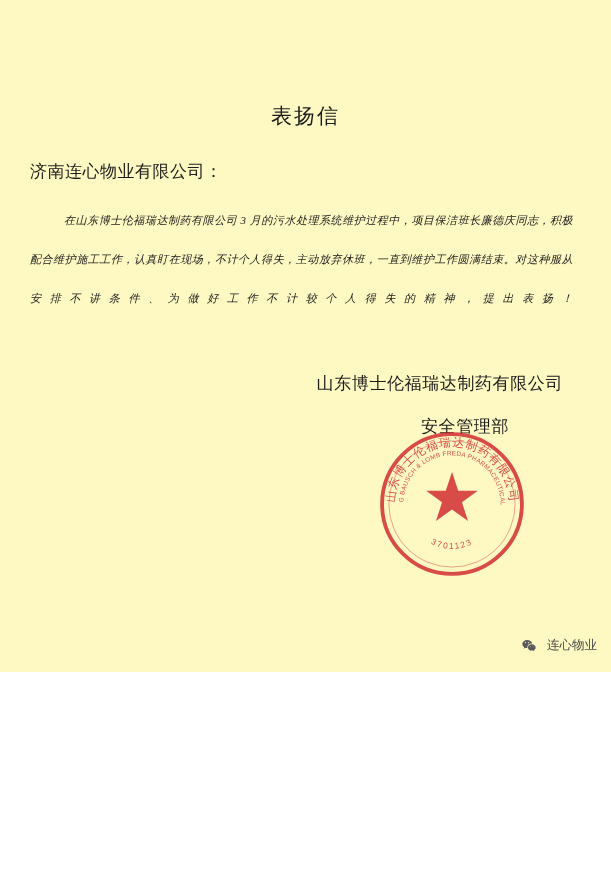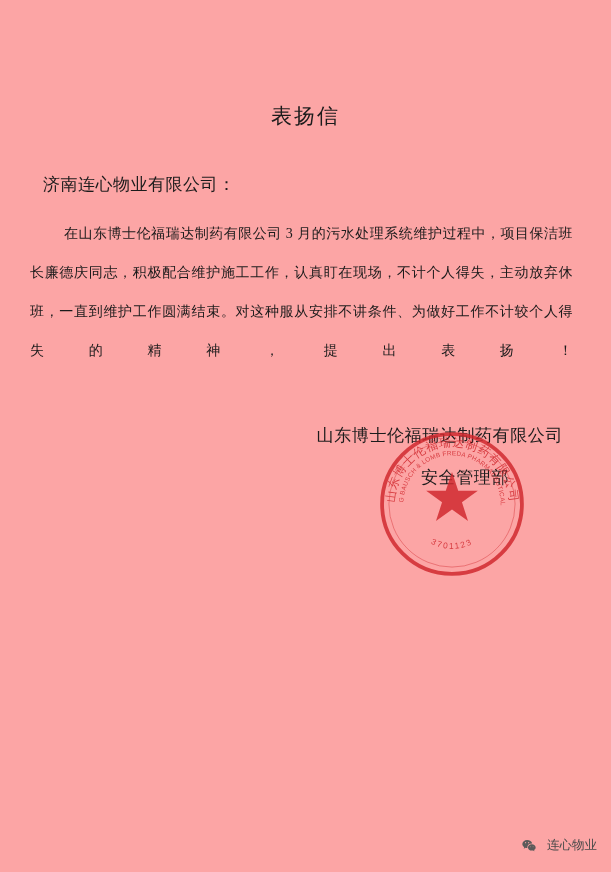--- a/index.html
+++ b/index.html
@@ -12,57 +12,58 @@
     background: #ffffff;
     font-family: "Liberation Serif", "DejaVu Serif", serif;
     color: #1a1a1a;
     position: relative;
     overflow: hidden;
   }
 
   .page {
     position: relative;
     width: 611px;
-    height: 872px;
-    background: #fca5a5;
+    height: 672px;
+    background: #fef9c3;
   }
 
   .doc-title {
     text-align: center;
     font-size: 21px;
     font-weight: 400;
     letter-spacing: 2px;
     margin: 0;
     padding-top: 102px;
     color: #1b1b1b;
   }
 
   .salutation {
     font-size: 17px;
-    margin: 13px;
+    margin: 0;
     padding-top: 30px;
     padding-left: 30px;
     letter-spacing: 0.5px;
     color: #1b1b1b;
   }
 
   .body-block {
     padding: 0 38px 0 30px;
     margin-top: 18px;
   }
 
   .para {
-    font-size: 14px;
+    font-size: 11px;
     line-height: 39px;
     text-align: justify;
     text-align-last: justify;
     text-indent: 34px;
     margin: 0;
     letter-spacing: 0.4px;
     color: #1b1b1b;
+    font-style: italic;
   }
 
   .para.last {
     text-align-last: left;
     margin-top: 2px;
   }
 
   .signature {
     margin-top: 44px;
     padding-right: 48px;
@@ -73,21 +74,20 @@
 
   .signature div {
     font-size: 17px;
     line-height: 43px;
     letter-spacing: 0.6px;
     color: #1b1b1b;
   }
 
   .sig-line-2 {
     padding-right: 54px;
-    font-family: Liberation Mono, monospace;
   }
   .sig-line-3 {
     padding-right: 16px;
   }
 
   
   .stamp {
     position: absolute;
     left: 376px;
     top: 428px;

